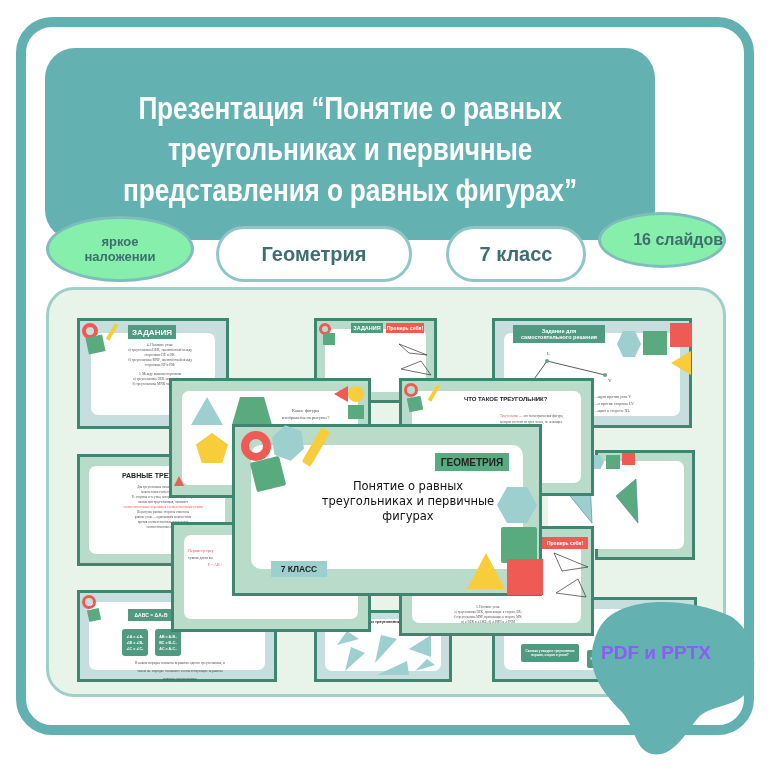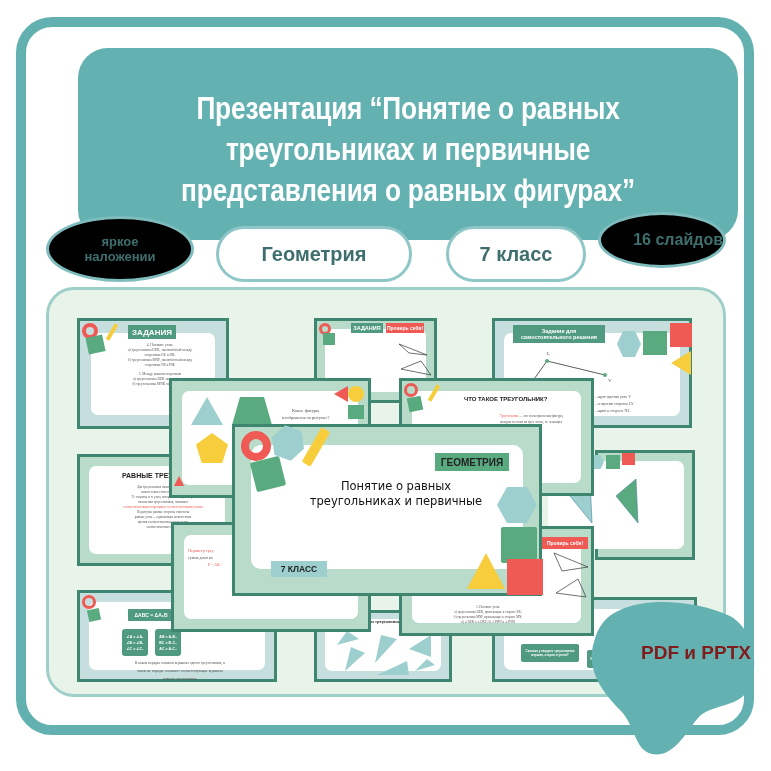--- a/index.html
+++ b/index.html
@@ -1,21 +1,21 @@
 <!DOCTYPE html>
 <html><head>
 <meta charset="utf-8">
 <style>
   html,body{margin:0;padding:0;background:#fff;}
   body{width:771px;height:771px;position:relative;overflow:hidden;font-family:"Liberation Sans",sans-serif;}
   .frame{position:absolute;left:16px;top:17px;width:738px;height:718px;border:10px solid #63b0b1;border-radius:36px;box-sizing:border-box;background:#fff;}
-  .header{position:absolute;left:45px;top:48px;width:660px;height:192px;background:#64b1b2;border-radius:30px;margin-left:33px;}
+  .header{position:absolute;left:45px;top:48px;width:610px;height:192px;background:#64b1b2;border-radius:30px;}
   .title{position:absolute;left:0;right:0;top:40px;text-align:center;color:#fff;font-family:"Liberation Sans",sans-serif;font-weight:bold;font-size:32px;line-height:41px;letter-spacing:-0.2px;transform:scaleX(0.82);transform-origin:center;}
   .pill{position:absolute;background:#fff;border:3px solid #8fc6c7;border-radius:28px;box-sizing:border-box;display:flex;align-items:center;justify-content:center;color:#3e6f6e;font-weight:bold;font-family:"Liberation Sans",sans-serif;}
-  .oval{position:absolute;background:#000000;border:3px solid #7fbcbd;border-radius:50%;box-sizing:border-box;display:flex;align-items:center;justify-content:center;text-align:center;color:#3e6f6e;font-weight:bold;}
+  .oval{position:absolute;background:#86efac;border:3px solid #7fbcbd;border-radius:50%;box-sizing:border-box;display:flex;align-items:center;justify-content:center;text-align:center;color:#3e6f6e;font-weight:bold;}
   .panel{position:absolute;left:46px;top:287px;width:680px;height:410px;background:#e8f4ea;border:3px solid #9fcfc9;border-radius:28px;box-sizing:border-box;overflow:hidden;}
   .slide{position:absolute;border:3px solid #3f8670;box-sizing:border-box;background:#c6dede;}
   .slide.mint{background:#b8dcc9;}
   .slide .inner{position:absolute;left:9px;top:9px;right:9px;bottom:9px;background:#fff;border-radius:7px;}
   .tag{position:absolute;background:#4f9a80;color:#fff;font-weight:bold;display:flex;align-items:center;justify-content:center;}
   .ring{position:absolute;border-radius:50%;border-style:solid;border-color:#ef5a55;box-sizing:border-box;}
   .sq{position:absolute;}
   .tiny{position:absolute;font-family:"Liberation Serif",serif;color:#555;text-align:center;}
   .blob{position:absolute;left:590px;top:598px;width:165px;height:160px;}
 </style>
@@ -232,30 +232,31 @@
     </div>
   </div>
 
   <div class="slide mint" style="left:183px;top:134px;width:310px;height:172px;">
     <div class="inner" style="left:16px;top:18px;right:16px;bottom:24px;border-radius:10px;"></div>
     <div class="ring" style="left:6px;top:4px;width:30px;height:30px;border-width:8px;"></div>
     <div class="sq" style="left:36px;top:0px;width:34px;height:32px;background:#9dcfce;clip-path:polygon(25% 0,75% 0,100% 50%,75% 100%,25% 100%,0 50%);transform:rotate(20deg);"></div>
     <div class="sq" style="left:18px;top:32px;width:30px;height:30px;background:#5aaa80;transform:rotate(-14deg);border-radius:2px;"></div>
     <div class="sq" style="left:76px;top:0px;width:10px;height:40px;background:#f8cd3c;transform:rotate(30deg);border-radius:2px;"></div>
     <div class="tag" style="left:200px;top:26px;width:74px;height:18px;font-size:10px;color:#222;background:#5aaa80;">ГЕОМЕТРИЯ</div>
-    <div style="position:absolute;left:56px;top:52px;width:210px;text-align:center;font-family:'DejaVu Sans',sans-serif;font-size:11.5px;line-height:15px;color:#111;">
+    <div style="position:absolute;left:68px;top:52px;width:210px;text-align:center;font-family:'DejaVu Sans',sans-serif;font-size:11.5px;line-height:15px;color:#111;">
       <div>Понятие о равных</div>
       <div>треугольниках и первичные</div>
+      <div>фигурах</div>
     </div>
     <div class="tag" style="left:36px;top:134px;width:56px;height:16px;font-size:8.5px;color:#222;background:#9dcfce;">7 КЛАСС</div>
     <div class="sq" style="left:262px;top:60px;width:40px;height:36px;background:#9dcfce;clip-path:polygon(25% 0,75% 0,100% 50%,75% 100%,25% 100%,0 50%);"></div>
     <div class="sq" style="left:266px;top:100px;width:36px;height:36px;background:#5aaa80;border-radius:2px;"></div>
     <div class="sq" style="left:232px;top:126px;width:38px;height:36px;background:#f8cd3c;clip-path:polygon(50% 0,100% 100%,0 100%);"></div>
     <div class="sq" style="left:272px;top:132px;width:36px;height:36px;background:#ef5a55;"></div>
   </div>
 </div>
 
 <svg class="blob" viewBox="0 0 165 160">
   <path d="M30,12 C60,-2 110,4 140,18 C165,32 170,70 158,92 C148,110 120,106 108,120 C96,134 84,160 62,156 C44,152 46,128 30,112 C10,92 -4,70 4,44 C8,28 16,18 30,12 Z" fill="#64b1b2"></path>
 </svg>
-<div style="position:absolute;left:626px;top:640px;width:140px;text-align:center;color:#7f1d1d;font-weight:bold;">
+<div style="position:absolute;left:586px;top:640px;width:140px;text-align:center;color:#8b5cf6;font-weight:bold;">
   <div style="font-size:19px;line-height:26px;">PDF и PPTX</div>
 </div>
 
 </body></html>

